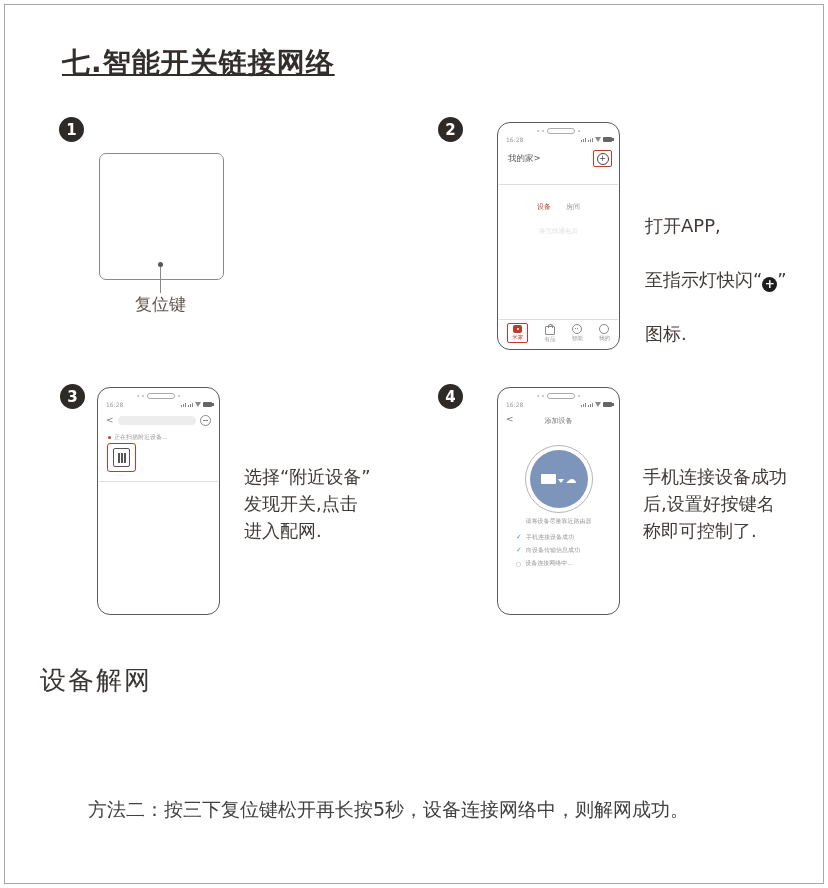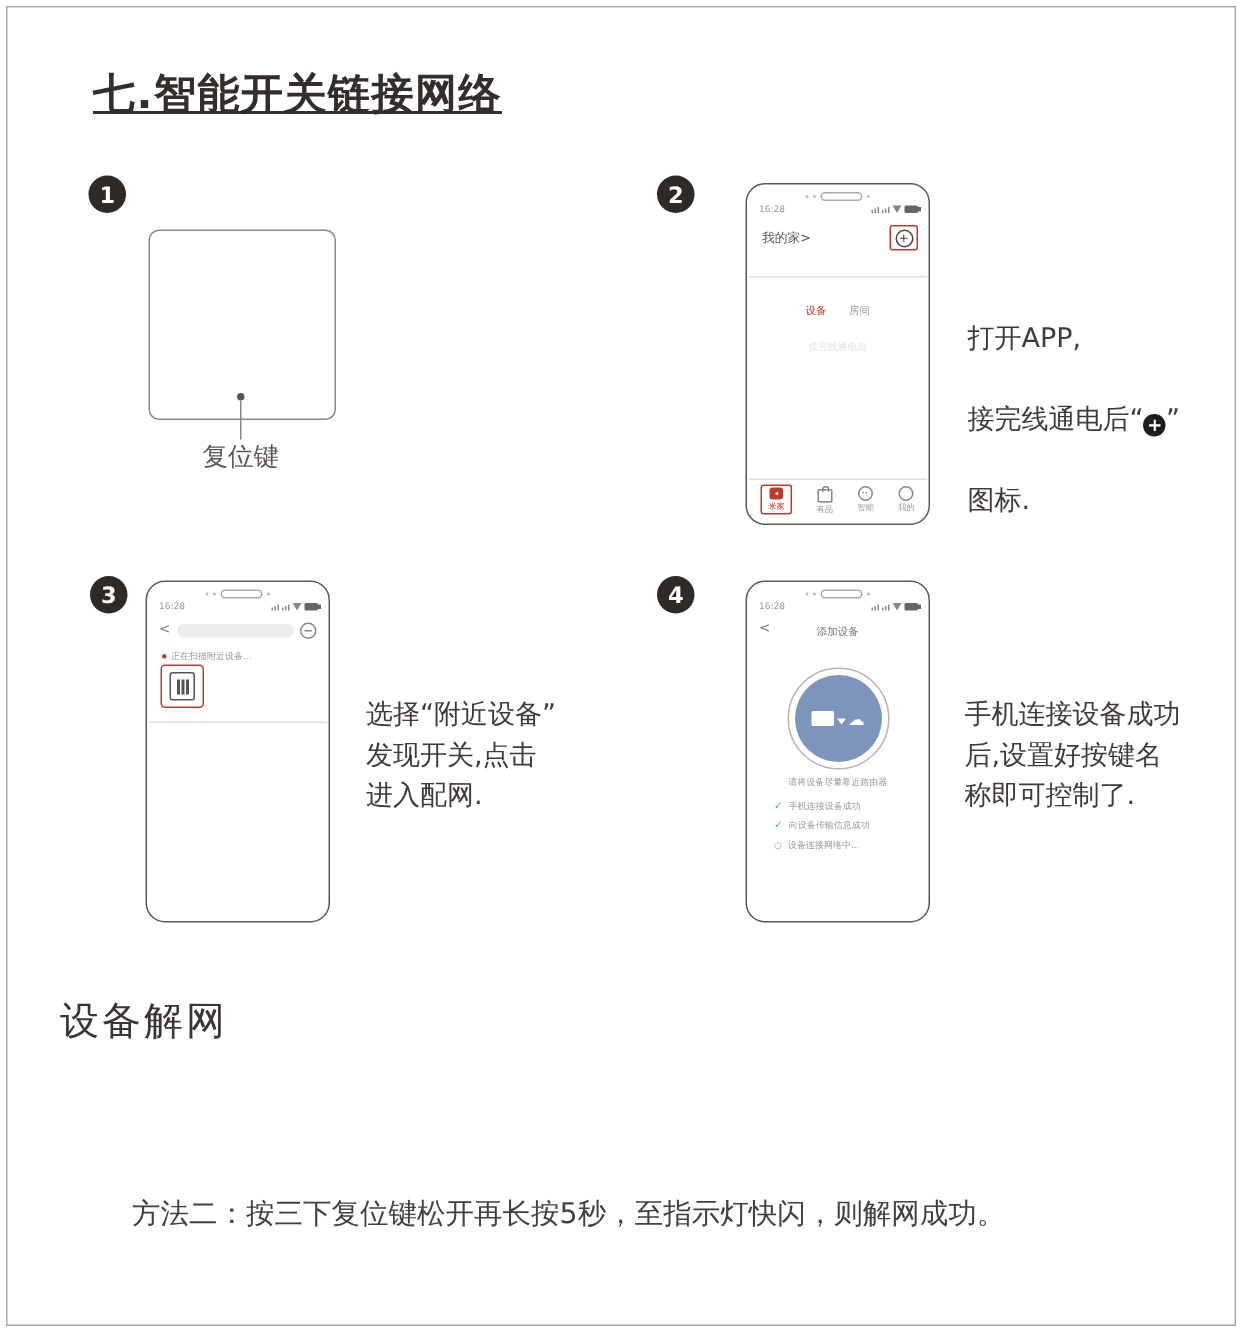--- a/index.html
+++ b/index.html
@@ -163,21 +163,21 @@
         <span>智能</span>
       </span>
       <span class="nav-item">
         <i class="ic-me"></i>
         <span>我的</span>
       </span>
     </div>
   </div>
   <div class="steptext" id="t2">
     <span>打开APP,</span><br>
-    <span>接完线通电后“</span><span class="cp-icon">+</span><span>”</span><br>
+    <span>至指示灯快闪“</span><span class="cp-icon">+</span><span>”</span><br>
     <span>图标.</span>
   </div>
 
   <div class="badge" id="b3">3</div>
   <div class="phone" id="ph3">
     <div class="bezel">
       <i class="bz-dot"></i>
       <i class="bz-dot"></i>
       <span class="speaker"></span>
       <i class="bz-dot"></i>
@@ -270,14 +270,14 @@
         <span class="ckcirc">○</span>
         <span>设备连接网络中...</span>
       </div>
     </div>
   </div>
   <div class="steptext" id="t4">手机连接设备成功
 后,设置好按键名
 称即可控制了.</div>
 
   <div class="unbind-heading">设备解网</div>
-  <div class="method" id="m2">方法二：按三下复位键松开再长按5秒，至指示灯快闪，则解网成功。</div>
+  <div class="method" id="m2">方法二：按三下复位键松开再长按5秒，设备连接网络中，则解网成功。</div>
 </div>
 
 </body></html>

